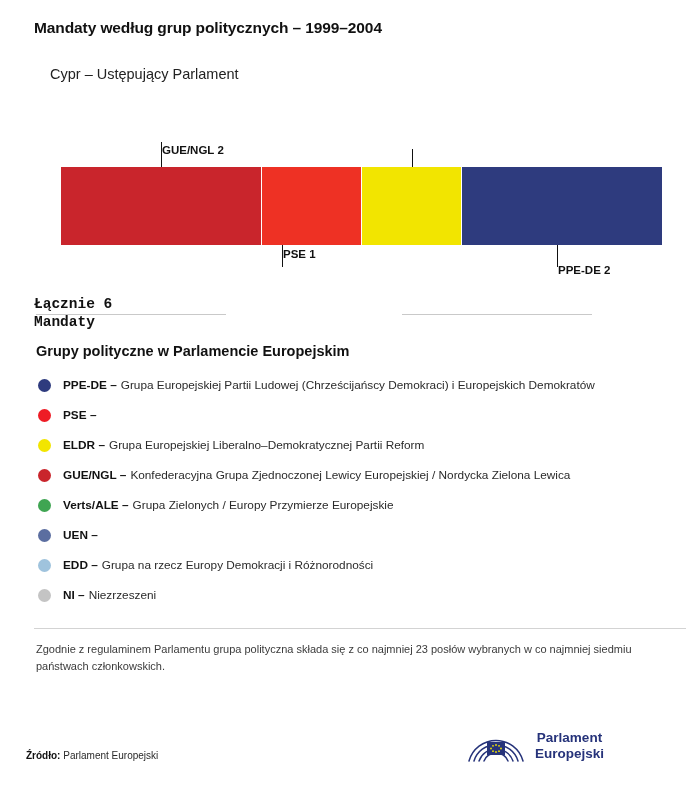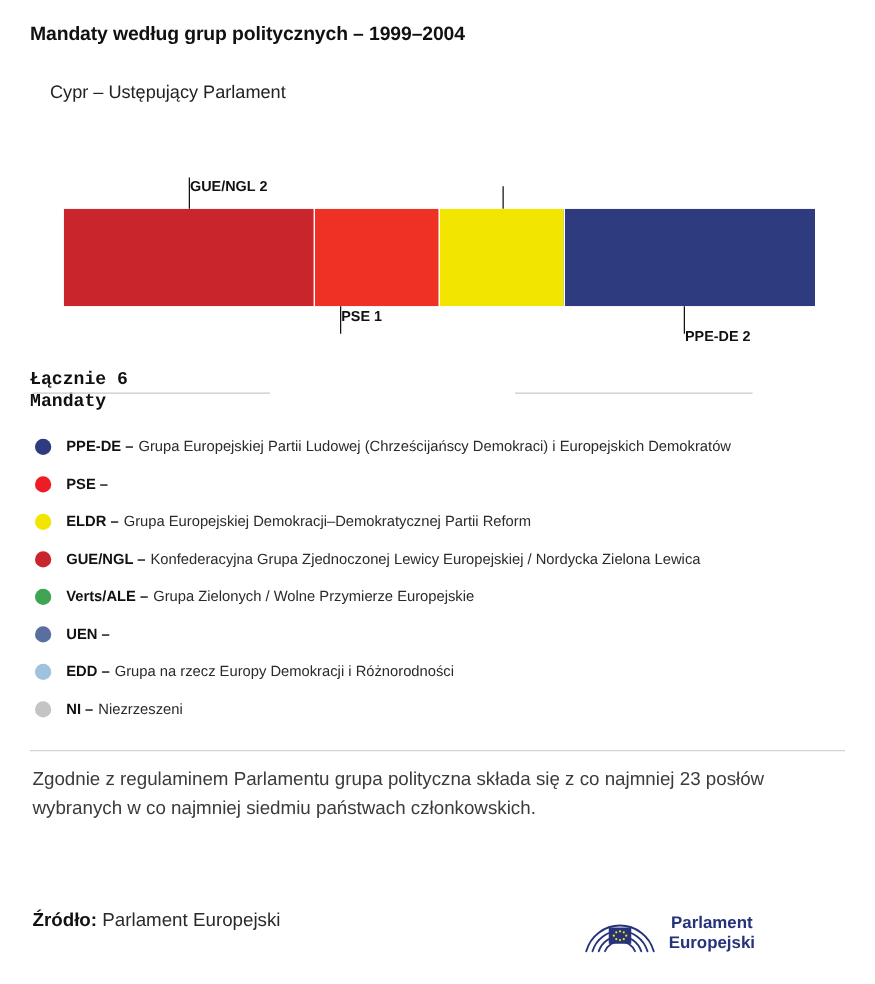--- a/index.html
+++ b/index.html
@@ -13,21 +13,21 @@
     font-family: "Liberation Sans", sans-serif;
     color: #1a1a1a;
     position: relative;
     overflow: hidden;
   }
   .page {
     position: relative;
     width: 628px;
     height: 787px;
     box-sizing: border-box;
-    padding: 0 24px;
+    padding: 0 34px;
   }
   .title {
     font-size: 15.5px;
     font-weight: bold;
     color: #111111;
     letter-spacing: -0.1px;
     padding-top: 19px;
     margin: 0;
   }
   .subtitle {
@@ -153,40 +153,40 @@
   
   .sep {
     margin-top: 18px;
     height: 1px;
     background: #d3d3d3;
     width: 652px;
     margin-left: 0px;
   }
   .footnote {
     margin-top: 12px;
-    font-size: 15px;
+    font-size: 11px;
     color: #3b3b3b;
     line-height: 1.5;
     width: 630px;
     padding-left: 2px;
   }
 
   
   .source-row {
     position: absolute;
     left: 24px;
     right: 24px;
     bottom: 18px;
     height: 46px;
   }
   .source {
     position: absolute;
     left: 2px;
-    bottom: 24px;
-    font-size: 15px;
+    bottom: 8px;
+    font-size: 10px;
     color: #2a2a2a;
   }
   .source b { color: #111111; }
   .logo {
     position: absolute;
     right: 0px;
     bottom: 4px;
     display: flex;
     align-items: center;
     text-align: center;
@@ -245,45 +245,46 @@
     </div>
   </div>
 
   <div class="total">
     <span class="rule-left"></span>
     <span class="rule-right"></span>
     <div>Łącznie 6</div>
     <div>Mandaty</div>
   </div>
 
+  <div class="legend-heading">Grupy polityczne w Parlamencie Europejskim</div>
 
   <div class="legend">
     <div class="legend-row">
       <span class="swatch" style="background:#2e3b7e;"></span>
       <span class="legend-abbr">PPE-DE –</span>
       <span class="legend-desc">Grupa Europejskiej Partii Ludowej (Chrześcijańscy Demokraci) i Europejskich Demokratów</span>
     </div>
     <div class="legend-row">
       <span class="swatch" style="background:#ee1c25;"></span>
       <span class="legend-abbr">PSE –</span>
     </div>
     <div class="legend-row">
       <span class="swatch" style="background:#f2e500;"></span>
       <span class="legend-abbr">ELDR –</span>
-      <span class="legend-desc">Grupa Europejskiej Demokracji–Demokratycznej Partii Reform</span>
+      <span class="legend-desc">Grupa Europejskiej Liberalno–Demokratycznej Partii Reform</span>
     </div>
     <div class="legend-row">
       <span class="swatch" style="background:#c9252c;"></span>
       <span class="legend-abbr">GUE/NGL –</span>
       <span class="legend-desc">Konfederacyjna Grupa Zjednoczonej Lewicy Europejskiej / Nordycka Zielona Lewica</span>
     </div>
     <div class="legend-row">
       <span class="swatch" style="background:#3fa552;"></span>
       <span class="legend-abbr">Verts/ALE –</span>
-      <span class="legend-desc">Grupa Zielonych / Wolne Przymierze Europejskie</span>
+      <span class="legend-desc">Grupa Zielonych / Europy Przymierze Europejskie</span>
     </div>
     <div class="legend-row">
       <span class="swatch" style="background:#5b6ea0;"></span>
       <span class="legend-abbr">UEN –</span>
     </div>
     <div class="legend-row">
       <span class="swatch" style="background:#9fc3dd;"></span>
       <span class="legend-abbr">EDD –</span>
       <span class="legend-desc">Grupa na rzecz Europy Demokracji i Różnorodności</span>
     </div>

